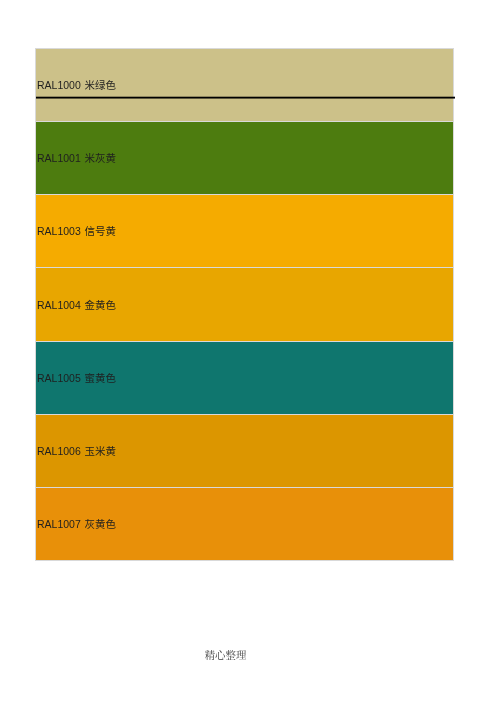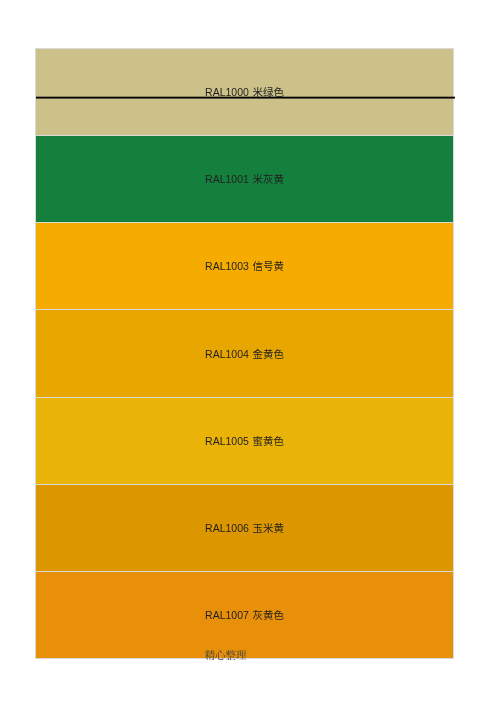--- a/index.html
+++ b/index.html
@@ -11,22 +11,22 @@
   }
 
   .page{position:relative;width:496px;height:702px;overflow:hidden;background:#ffffff;}
 
   
   .tbl{
     position:absolute;left:35px;top:47.5px;width:419px;
     border-collapse:collapse;table-layout:fixed;
   }
   .tbl td{
-    height:70.25px;padding:8px;
-    text-align:center;vertical-align:middle;
+    height:70.25px;padding:1px;
+    vertical-align:middle;
     font-size:10.5px;line-height:1;color:#1f1f1f;
     border:0.5px solid #d9d9d9;
   }
   .lbl{display:block;position:relative;top:0.55px;white-space:nowrap;}
   .lbl .gap{display:inline-block;width:3.6px;}
 
   
   .rule{
     position:absolute;left:35.7px;top:96px;width:419.3px;height:3px;
     background:linear-gradient(to bottom,
@@ -49,36 +49,36 @@
 <div class="page">
 
   <table class="tbl">
     <tbody>
         <tr>
           <td style="background-color: rgb(204, 193, 137);">
             <span class="lbl"><span>RAL1000</span><span class="gap"></span><span>米绿色</span></span>
           </td>
         </tr>
         <tr>
-          <td style="background-color: #15803d; margin-top: 36px;">
+          <td style="background-color: #4d7c0f; margin-top: 36px;">
             <span class="lbl"><span>RAL1001</span><span class="gap"></span><span>米灰黄</span></span>
           </td>
         </tr>
         <tr>
           <td style="background-color: rgb(245, 171, 0); margin-left: 14px;">
             <span class="lbl"><span>RAL1003</span><span class="gap"></span><span>信号黄</span></span>
           </td>
         </tr>
         <tr>
           <td style="background-color: rgb(232, 166, 0); margin-left: 14px;">
             <span class="lbl"><span>RAL1004</span><span class="gap"></span><span>金黄色</span></span>
           </td>
         </tr>
         <tr>
-          <td style="background-color: #eab308;">
+          <td style="background-color: #0f766e;">
             <span class="lbl"><span>RAL1005</span><span class="gap"></span><span>蜜黄色</span></span>
           </td>
         </tr>
         <tr>
           <td style="background-color: rgb(220, 150, 0); margin-top: 17px;">
             <span class="lbl"><span>RAL1006</span><span class="gap"></span><span>玉米黄</span></span>
           </td>
         </tr>
         <tr>
           <td style="background-color: rgb(232, 144, 9);">

